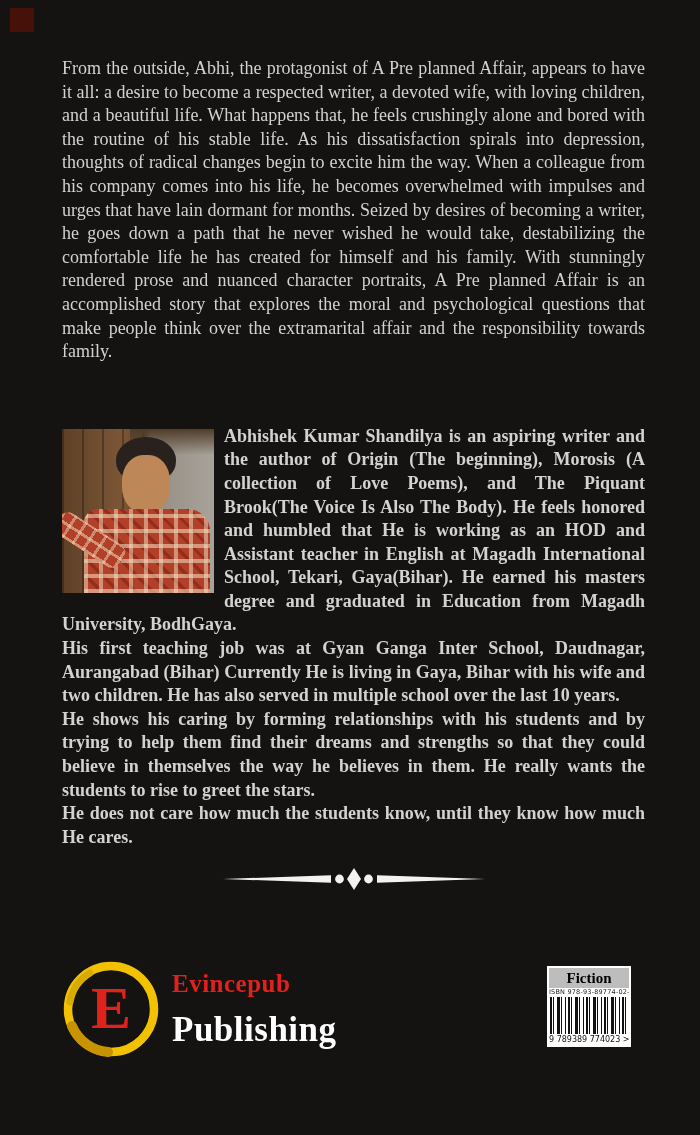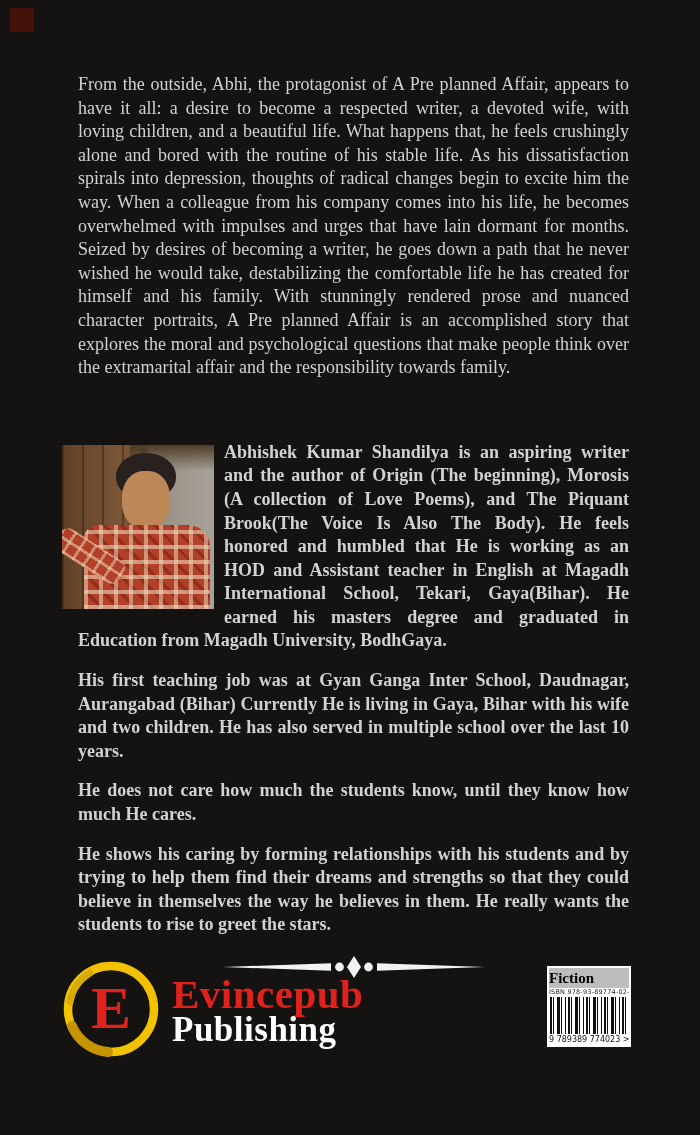--- a/index.html
+++ b/index.html
@@ -13,21 +13,21 @@
   }
   .corner-square {
     position: absolute; left: 10px; top: 8px;
     width: 24px; height: 24px;
     background: #451109;
   }
   .content {
     position: absolute; left: 62px; top: 57px; width: 583px;
   }
   .content p {
-    margin: 16px;
+    margin: 0;
     font-size: 18px;
     line-height: 23.6px;
     text-align: justify;
     color: #d4d1d1;
   }
   .bio-block { margin-top: 61px; font-weight: bold; }
   
   .author-photo {
     float: left;
     width: 152px; height: 164px;
@@ -85,38 +85,38 @@
   }
   .logo-letter {
     position: absolute; left: 0; top: 0; width: 102px; height: 102px;
     display: flex; align-items: center; justify-content: center;
     font-family: "Liberation Serif", serif;
     font-size: 60px; font-weight: bold; color: #e0211c;
     padding-bottom: 2px; box-sizing: border-box;
   }
   .pub-name {
     position: absolute; left: 172px; top: 18px;
-    font-size: 41px; font-weight: bold; color: #e0211c;
+    font-size: 25px; font-weight: bold; color: #e0211c;
     letter-spacing: 0.5px;
   }
   .pub-tagline {
     position: absolute; left: 172px; top: 58px;
     font-size: 35px; font-weight: bold; color: #ffffff;
     letter-spacing: 0.5px;
   }
   
   .barcode {
     position: absolute; left: 547px; top: 14px; width: 84px;
     background: #ffffff; padding: 2px; box-sizing: border-box;
   }
   .bc-genre {
     background: #bdbdbd; color: #000;
     font-family: "Liberation Serif", serif;
     font-size: 15px; font-weight: bold;
-    text-align: left; line-height: 20px; height: 20px;
+    text-align: center; line-height: 20px; height: 20px;
   }
   .bc-isbn {
     font-family: "DejaVu Sans", sans-serif;
     font-size: 6.5px; color: #222; letter-spacing: 0.2px;
     text-align: center; line-height: 9px; height: 9px;
     white-space: nowrap; overflow: hidden;
   }
   .bc-bars {
     height: 37px; margin: 0 1px;
     background-image: repeating-linear-gradient(90deg,
@@ -148,22 +148,22 @@
       <div class="author-photo">
         <div class="ph-wood"></div>
         <div class="ph-ceiling"></div>
         <div class="ph-hair"></div>
         <div class="ph-face"></div>
         <div class="ph-shirt"></div>
         <div class="ph-arm"></div>
       </div>
       <p>Abhishek Kumar Shandilya is an aspiring writer and the author of Origin (The beginning), Morosis (A collection of Love Poems), and The Piquant Brook(The Voice Is Also The Body). He feels honored and humbled that He is working as an HOD and Assistant teacher in English at Magadh International School, Tekari, Gaya(Bihar). He earned his masters degree and graduated in Education from Magadh University, BodhGaya.</p>
       <p>His first teaching job was at Gyan Ganga Inter School, Daudnagar, Aurangabad (Bihar) Currently He is living in Gaya, Bihar with his wife and two children. He has also served in multiple school over the last 10 years.</p>
+      <p>He shows his caring by forming relationships with his students and by trying to help them find their dreams and strengths so that they could believe in themselves the way he believes in them. He really wants the students to rise to greet the stars.</p>
       <p>He does not care how much the students know, until they know how much He cares.</p>
-      <p>He shows his caring by forming relationships with his students and by trying to help them find their dreams and strengths so that they could believe in themselves the way he believes in them. He really wants the students to rise to greet the stars.</p>
     </div>
 
     <div class="divider-wrap">
       <svg width="262" height="24" viewBox="0 0 262 24">
         <polygon points="0,12 108,8.2 108,15.8" fill="#f2f2f2"></polygon>
         <circle cx="116.5" cy="12" r="4.4" fill="#f2f2f2"></circle>
         <polygon points="131,1 138,12 131,23 124,12" fill="#f2f2f2"></polygon>
         <circle cx="145.5" cy="12" r="4.4" fill="#f2f2f2"></circle>
         <polygon points="262,12 154,8.2 154,15.8" fill="#f2f2f2"></polygon>
       </svg>

